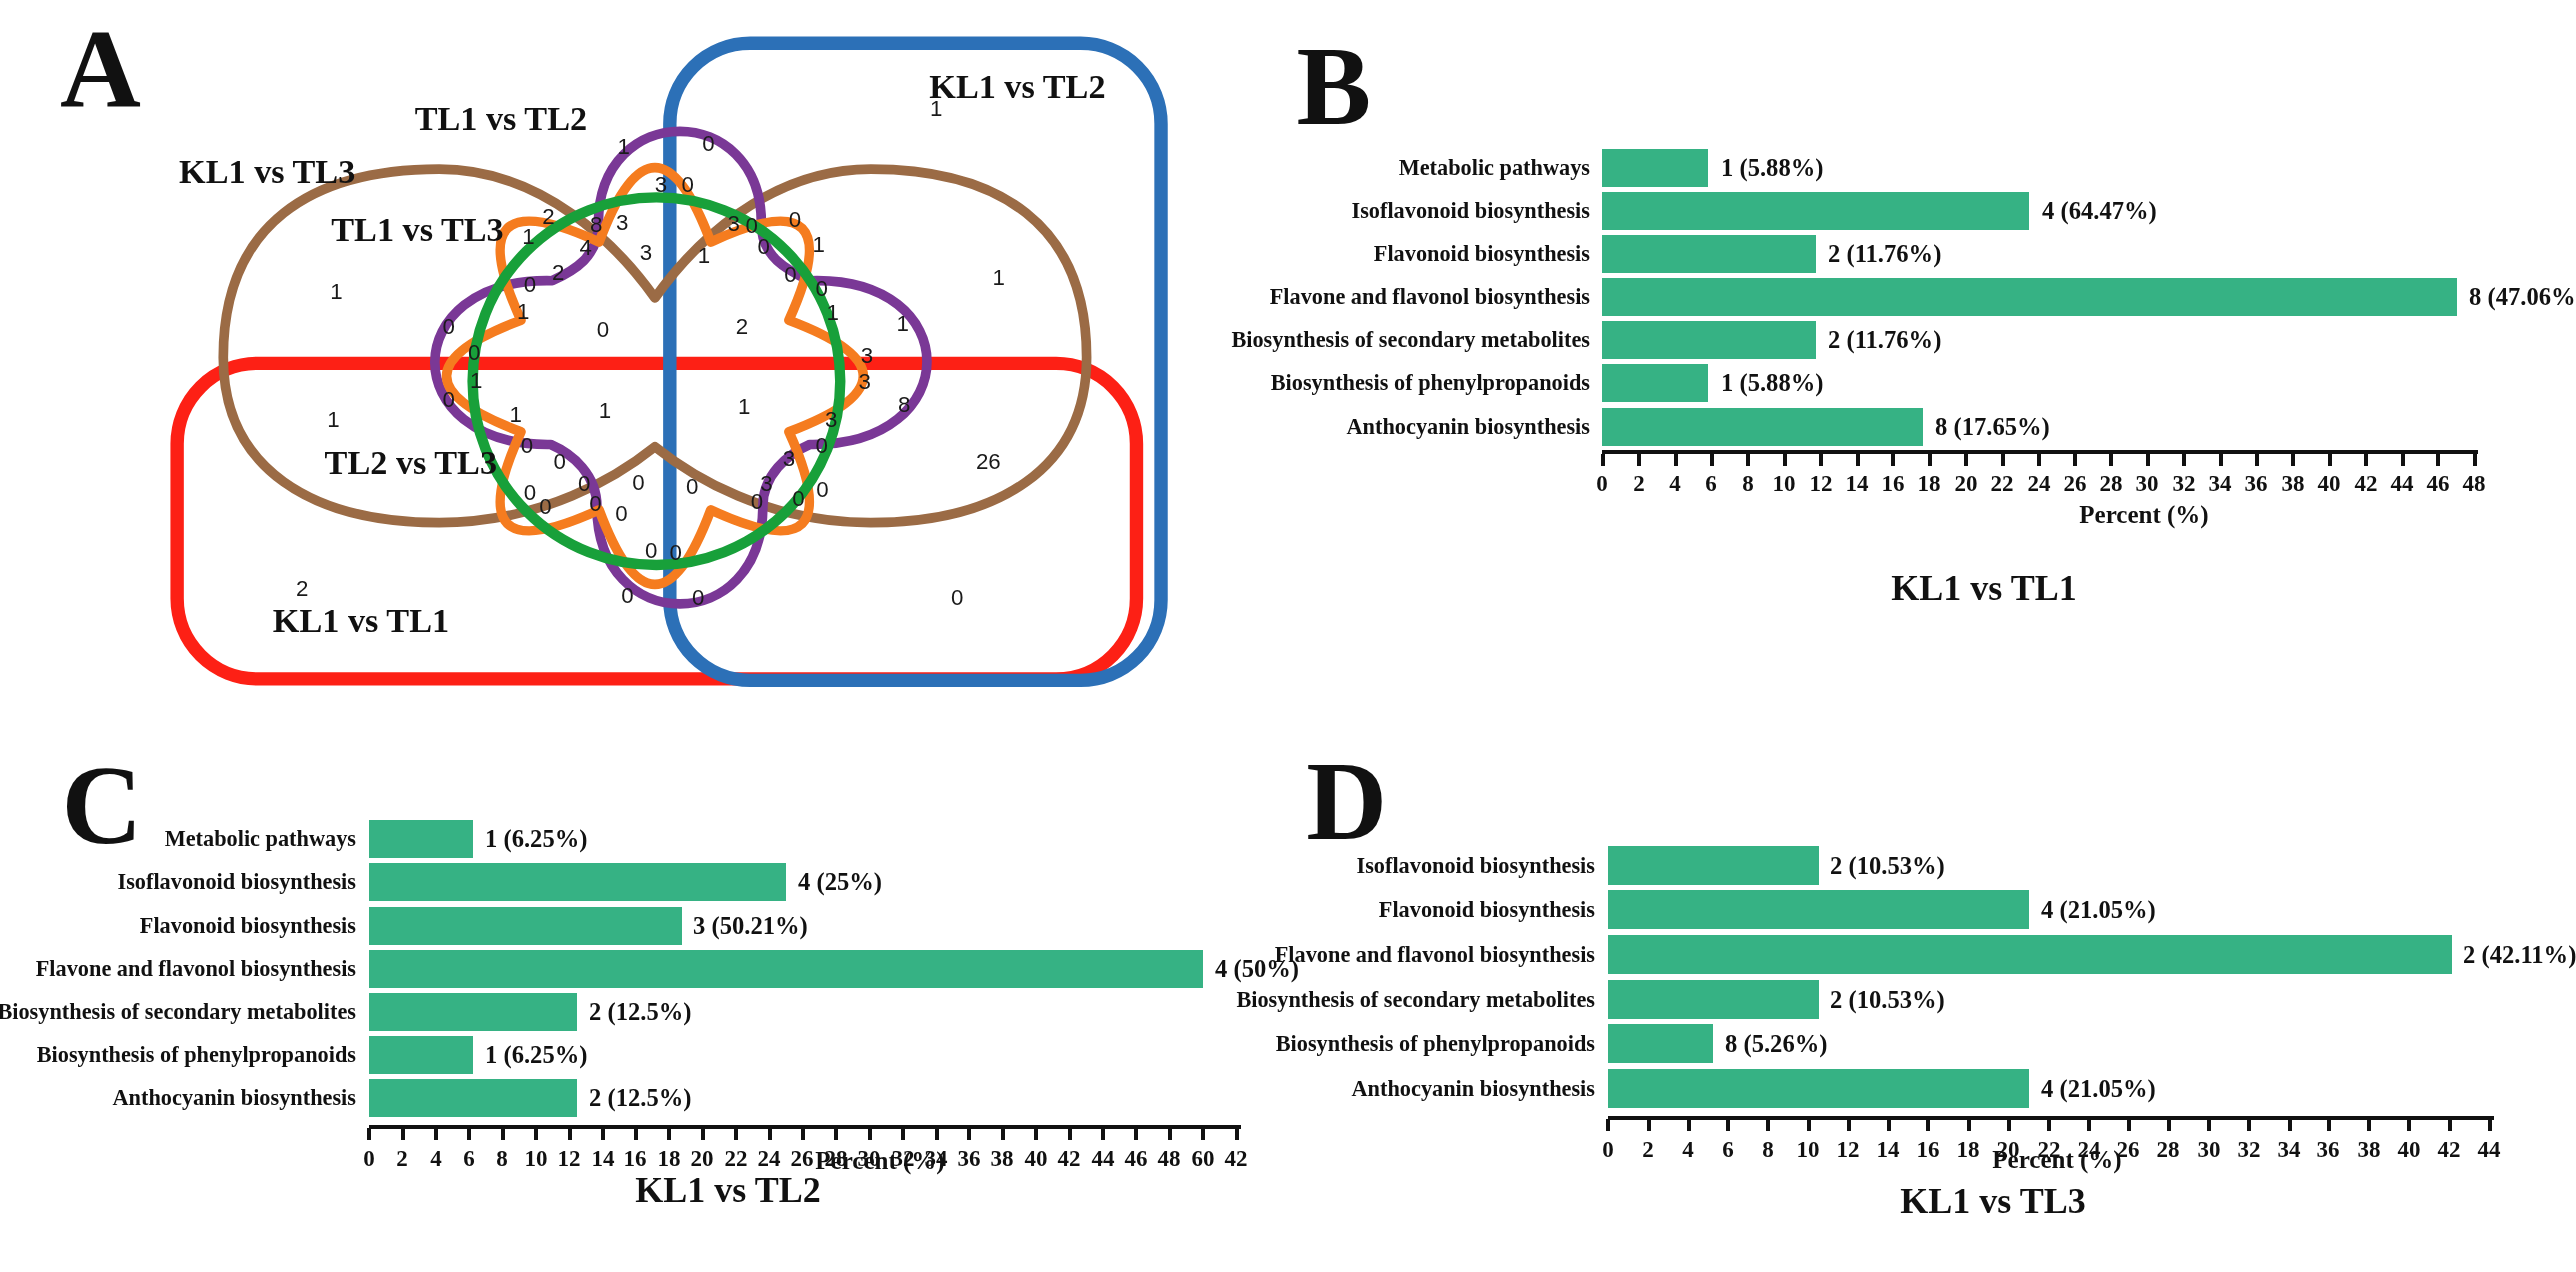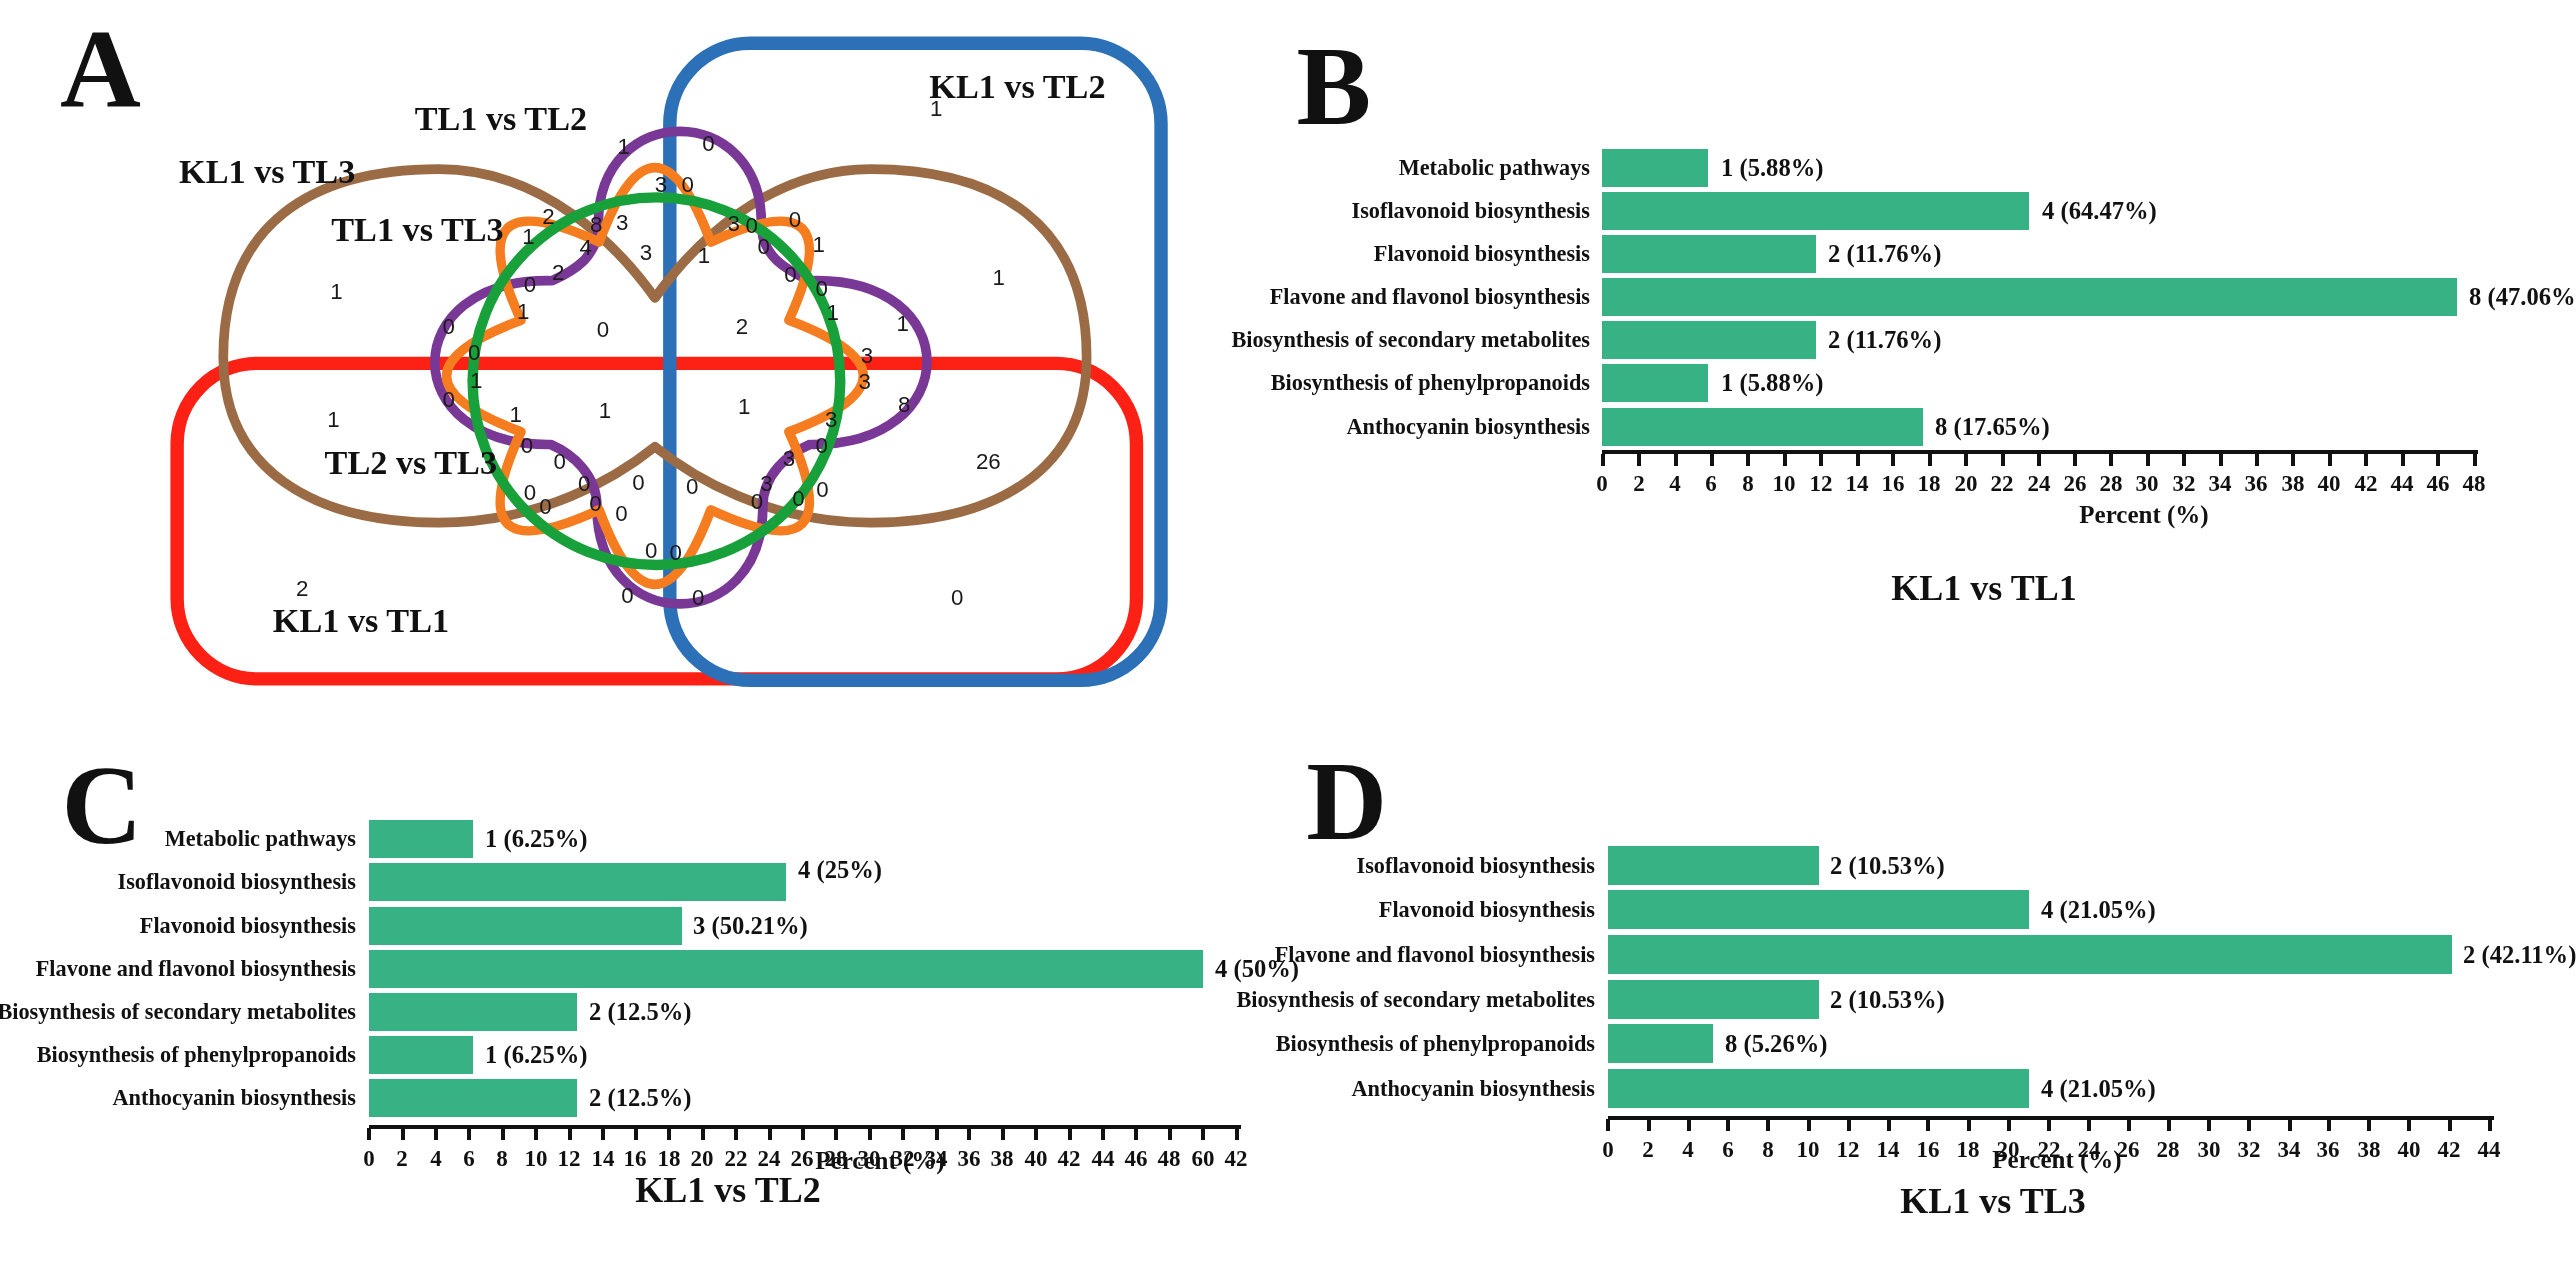--- a/index.html
+++ b/index.html
@@ -195,21 +195,21 @@
       <div class="chart-title" style="left: 689px; top: 545px;">KL1 vs TL1</div>
     </section>
 
   <section class="panel" id="panel-c" style="left:45px;top:745px;width:1266px;height:528px;">
     <div class="panel-letter" style="left:16.4px;top:3.7px;">C</div>
   <div class="cat-label" style="left: -165px; top: 75px; width: 476px; height: 38px; line-height: 38px;">Metabolic pathways</div>
       <div class="bar" style="left: 324px; top: 75px; width: 104px; height: 38px; background: rgb(54, 178, 132);"></div>
       <div class="bar-value" style="left: 440px; top: 75px; height: 38px; line-height: 38px;">1 (6.25%)</div>
       <div class="cat-label" style="left: -165px; top: 118px; width: 476px; height: 38px; line-height: 38px;">Isoflavonoid biosynthesis</div>
       <div class="bar" style="left: 324px; top: 118px; width: 417px; height: 38px; background: rgb(54, 178, 132);"></div>
-      <div class="bar-value" style="left: 753px; top: 106px; height: 38px; line-height: 38px;">4 (25%)</div>
+      <div class="bar-value" style="left: 753px; top: 118px; height: 38px; line-height: 38px;">4 (25%)</div>
       <div class="cat-label" style="left: -165px; top: 162px; width: 476px; height: 38px; line-height: 38px;">Flavonoid biosynthesis</div>
       <div class="bar" style="left: 324px; top: 162px; width: 313px; height: 38px; background: rgb(54, 178, 132);"></div>
       <div class="bar-value" style="left: 648px; top: 162px; height: 38px; line-height: 38px;">3 (50.21%)</div>
       <div class="cat-label" style="left: -165px; top: 205px; width: 476px; height: 38px; line-height: 38px;">Flavone and flavonol biosynthesis</div>
       <div class="bar" style="left: 324px; top: 205px; width: 834px; height: 38px; background: rgb(54, 178, 132);"></div>
       <div class="bar-value" style="left: 1170px; top: 205px; height: 38px; line-height: 38px;">4 (50%)</div>
       <div class="cat-label" style="left: -165px; top: 248px; width: 476px; height: 38px; line-height: 38px;">Biosynthesis of secondary metabolites</div>
       <div class="bar" style="left: 324px; top: 248px; width: 208px; height: 38px; background: rgb(54, 178, 132);"></div>
       <div class="bar-value" style="left: 544px; top: 248px; height: 38px; line-height: 38px;">2 (12.5%)</div>
       <div class="cat-label" style="left: -165px; top: 291px; width: 476px; height: 38px; line-height: 38px;">Biosynthesis of phenylpropanoids</div>

